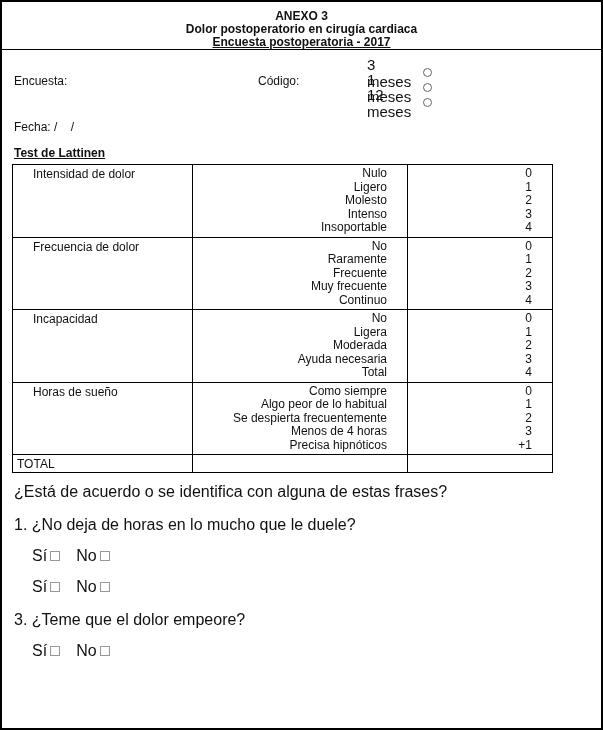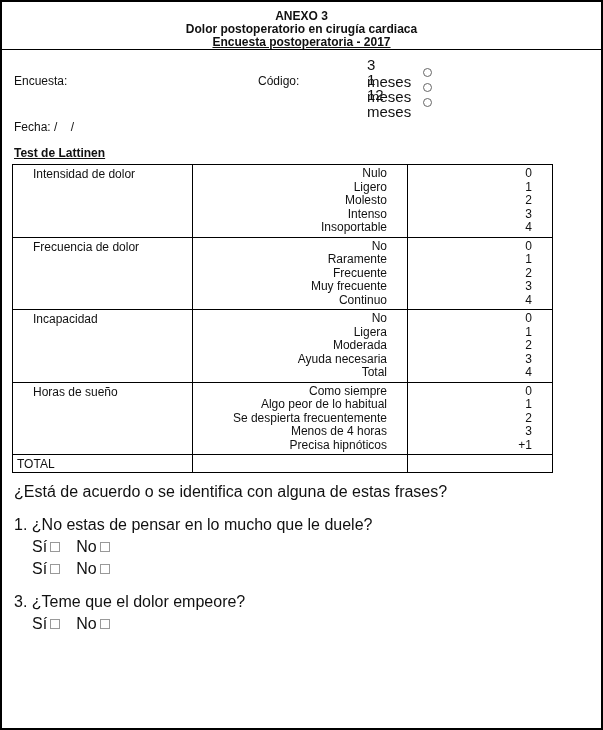--- a/index.html
+++ b/index.html
@@ -38,21 +38,21 @@
   table.lattinen { border-collapse:collapse; width:541px; margin-left:10px; table-layout:fixed; }
   table.lattinen td { border:1px solid #000; font-size:12px; padding:2px 20px; vertical-align:top; }
   td.cat { vertical-align:middle; width:180px; }
   td.opts { width:215px; }
   .opts div, .scores div { line-height:13.5px;text-align:right; }
   tr.total td { height:18px; padding:1px 4px; vertical-align:middle; }
 
   .bottom { margin-left:12px; font-size:16px; }
   .intro { margin-top:10px; }
   .q { margin-top:15px; }
-  .yn { margin-top:4px; margin-left:18px; display:flex; align-items:flex-start; gap:16px; }
+  .yn { margin-top:13px; margin-left:18px; display:flex; align-items:flex-start; gap:16px; }
   .yn-item { display:inline-flex; align-items:center; gap:3px; }
   .checkbox {
     width:10px; height:10px; border:1px solid #999;
     display:inline-block; background:#fff;
   }
 </style>
 </head>
 <body>
 
 <div class="page">
@@ -166,21 +166,21 @@
         <td></td>
       </tr>
     </tbody>
   </table>
 
   <div class="bottom">
     <div class="intro">¿Está de acuerdo o se identifica con alguna de estas frases?</div>
 
     <div class="q">
       <span>1.</span>
-      <span>¿No estas de pensar en lo mucho que le duele?</span>
+      <span>¿No deja de horas en lo mucho que le duele?</span>
     </div>
     <div class="yn">
       <span class="yn-item">
         <span>Sí</span>
         <span class="checkbox"></span>
       </span>
       <span class="yn-item">
         <span>No</span>
         <span class="checkbox"></span>
       </span>

